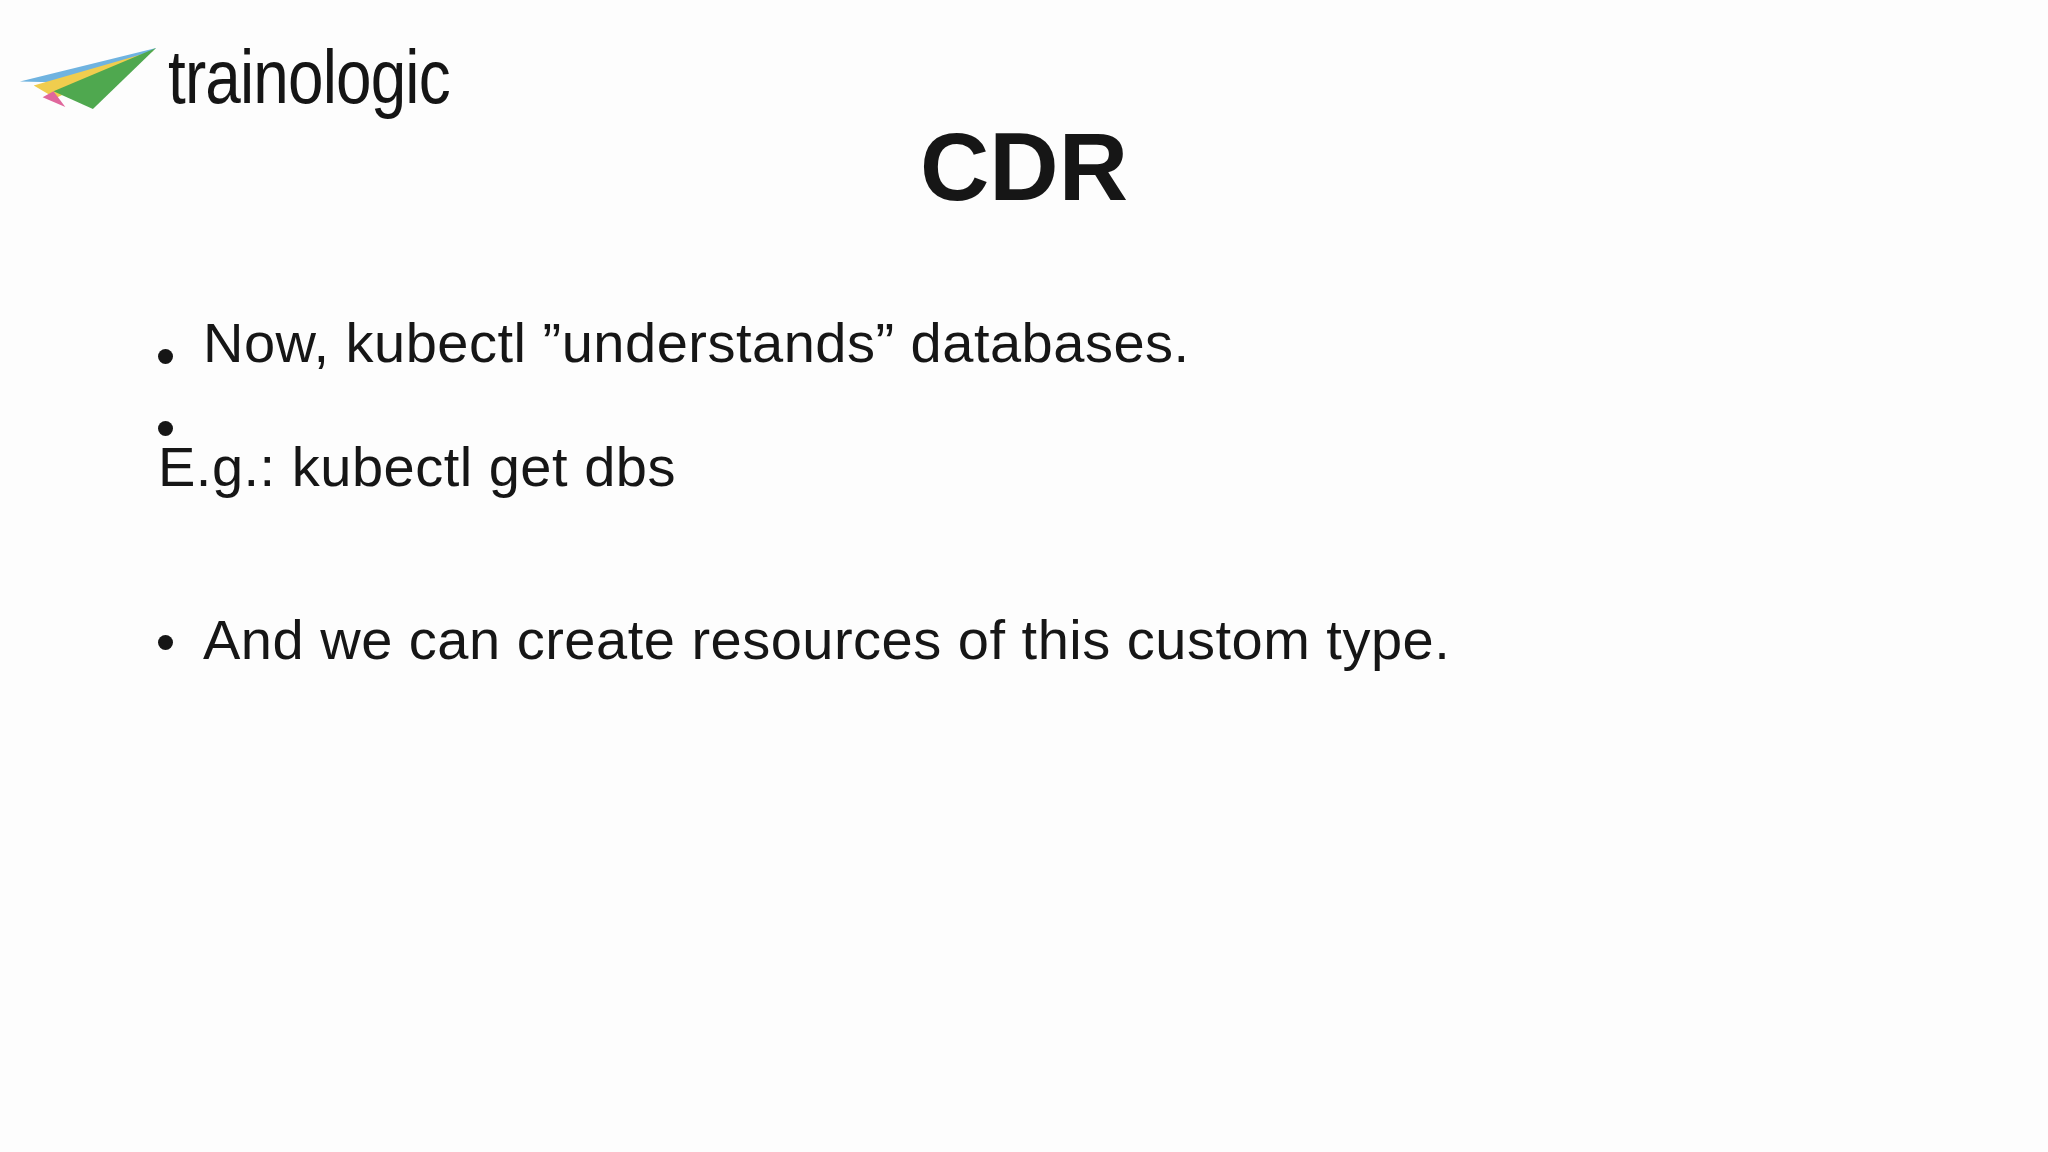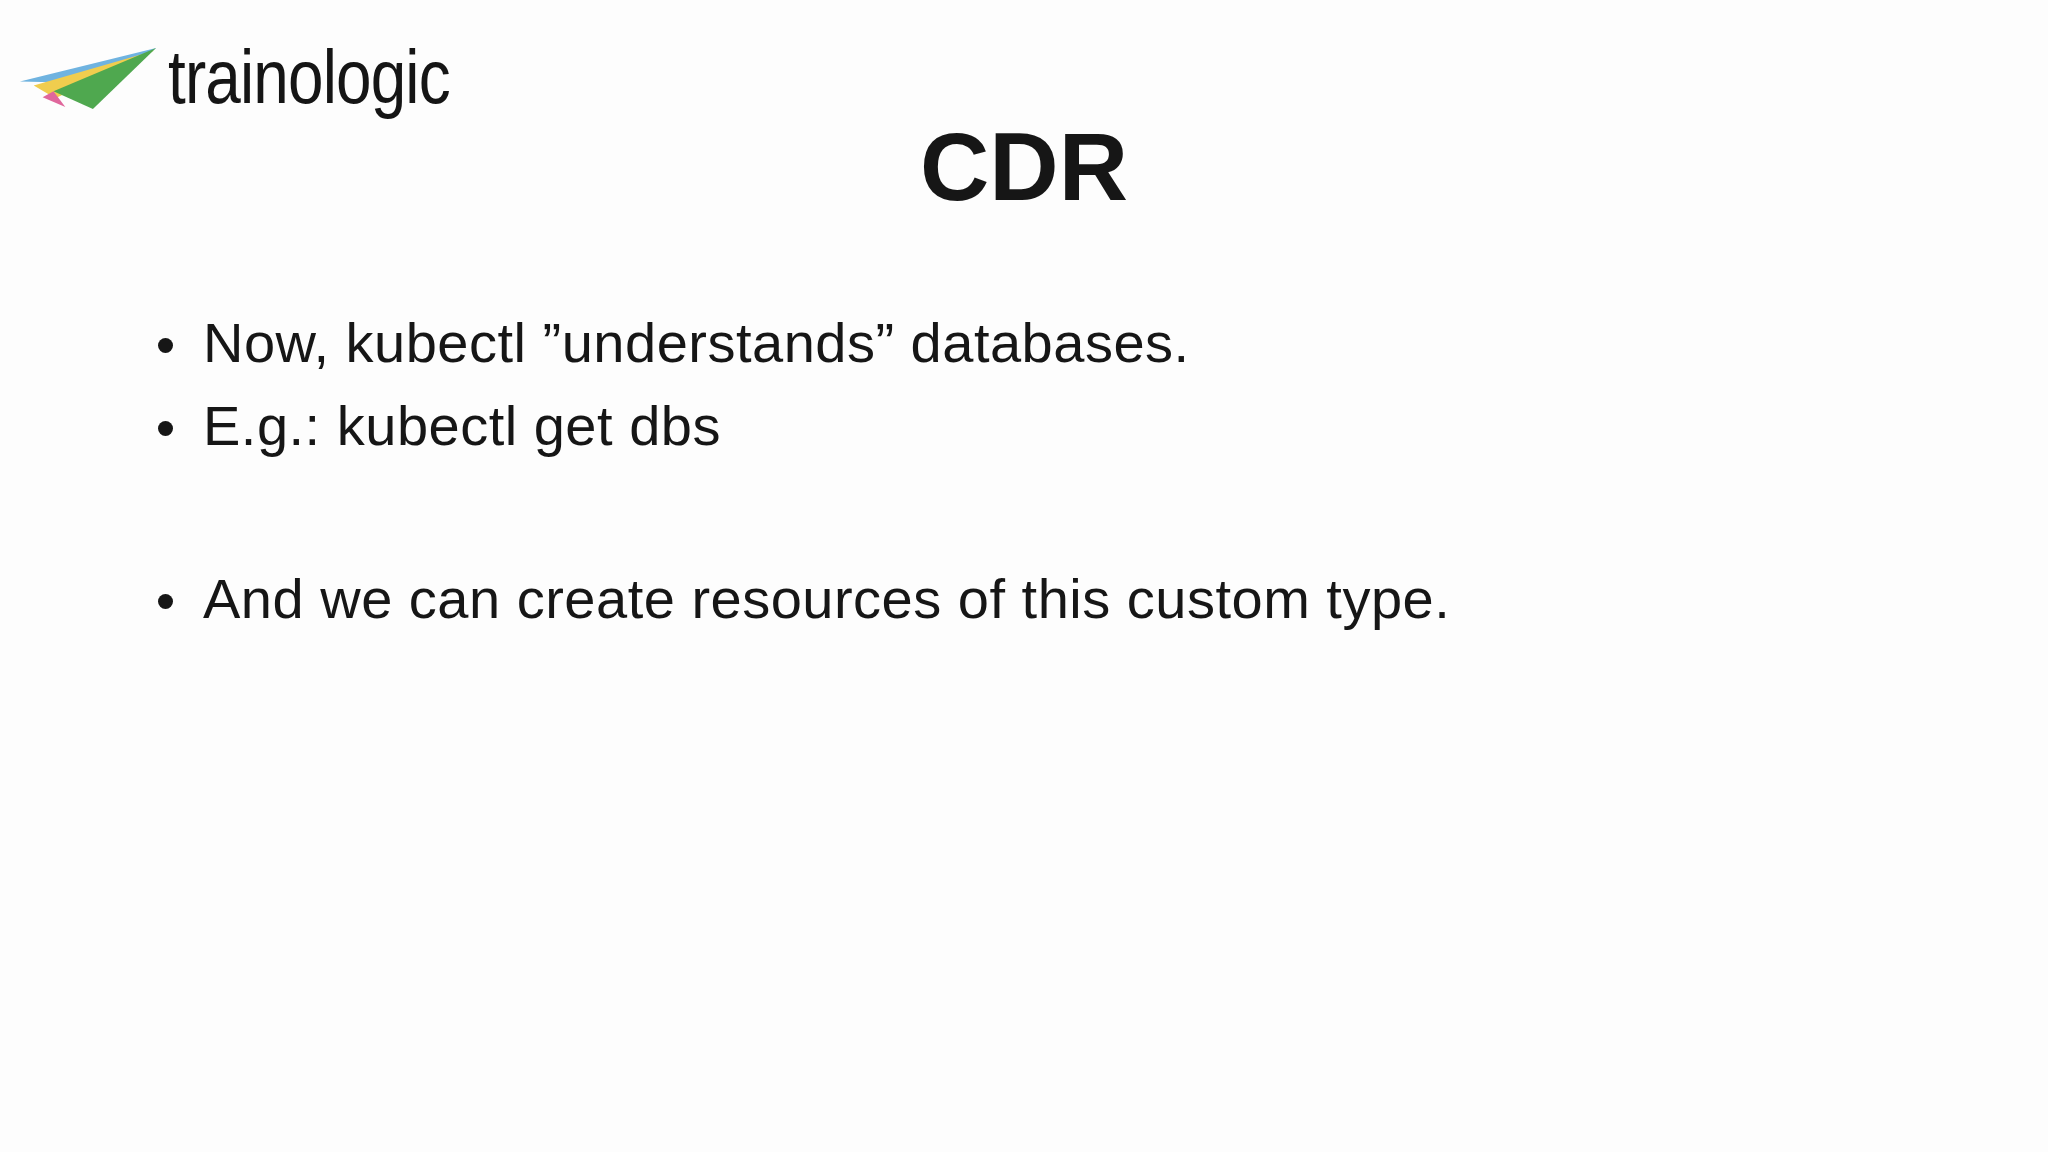--- a/index.html
+++ b/index.html
@@ -71,22 +71,22 @@
     letter-spacing: 0.5px;
     color: #161616;
   }
   .bullets li {
     display: flex;
     align-items: flex-start;
   }
   .bullets li + li {
     margin-top: 0;
   }
-  .bullets li:nth-child(1) { margin-bottom: 21px; }
-  .bullets li:nth-child(2) { margin-bottom: 111px; }
+  .bullets li:nth-child(1) { margin-bottom: 21px; align-items: center; }
+  .bullets li:nth-child(2) { margin-bottom: 111px; flex-direction: column; }
   .bullets li:nth-child(3) { margin-bottom: 66px; }
   .bullet-dot {
     flex: 0 0 auto;
     width: 15px;
     height: 15px;
     border-radius: 50%;
     background: #161616;
     margin-top: 26px;
     margin-right: 30px;
   }

